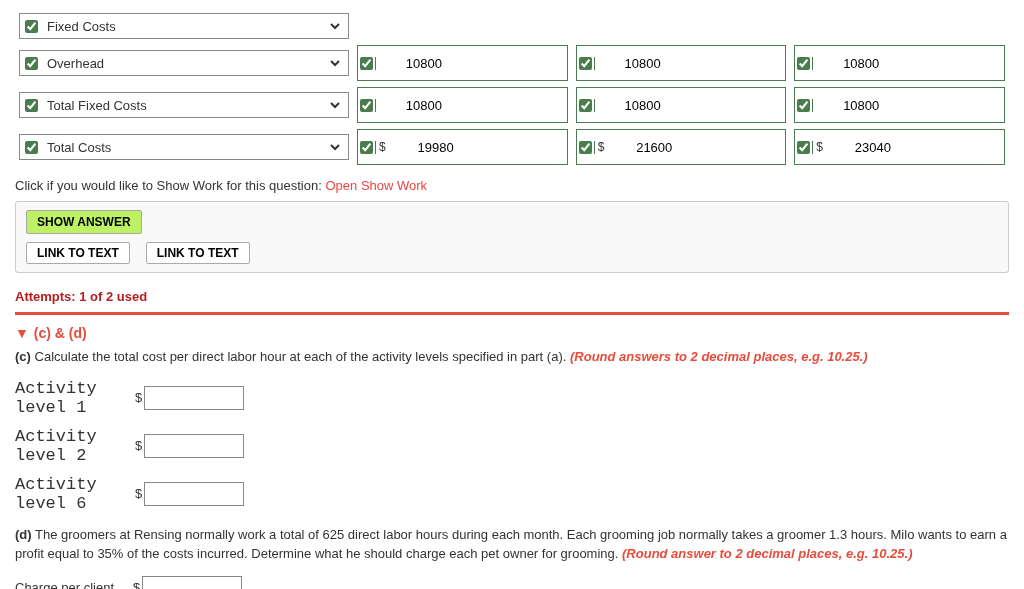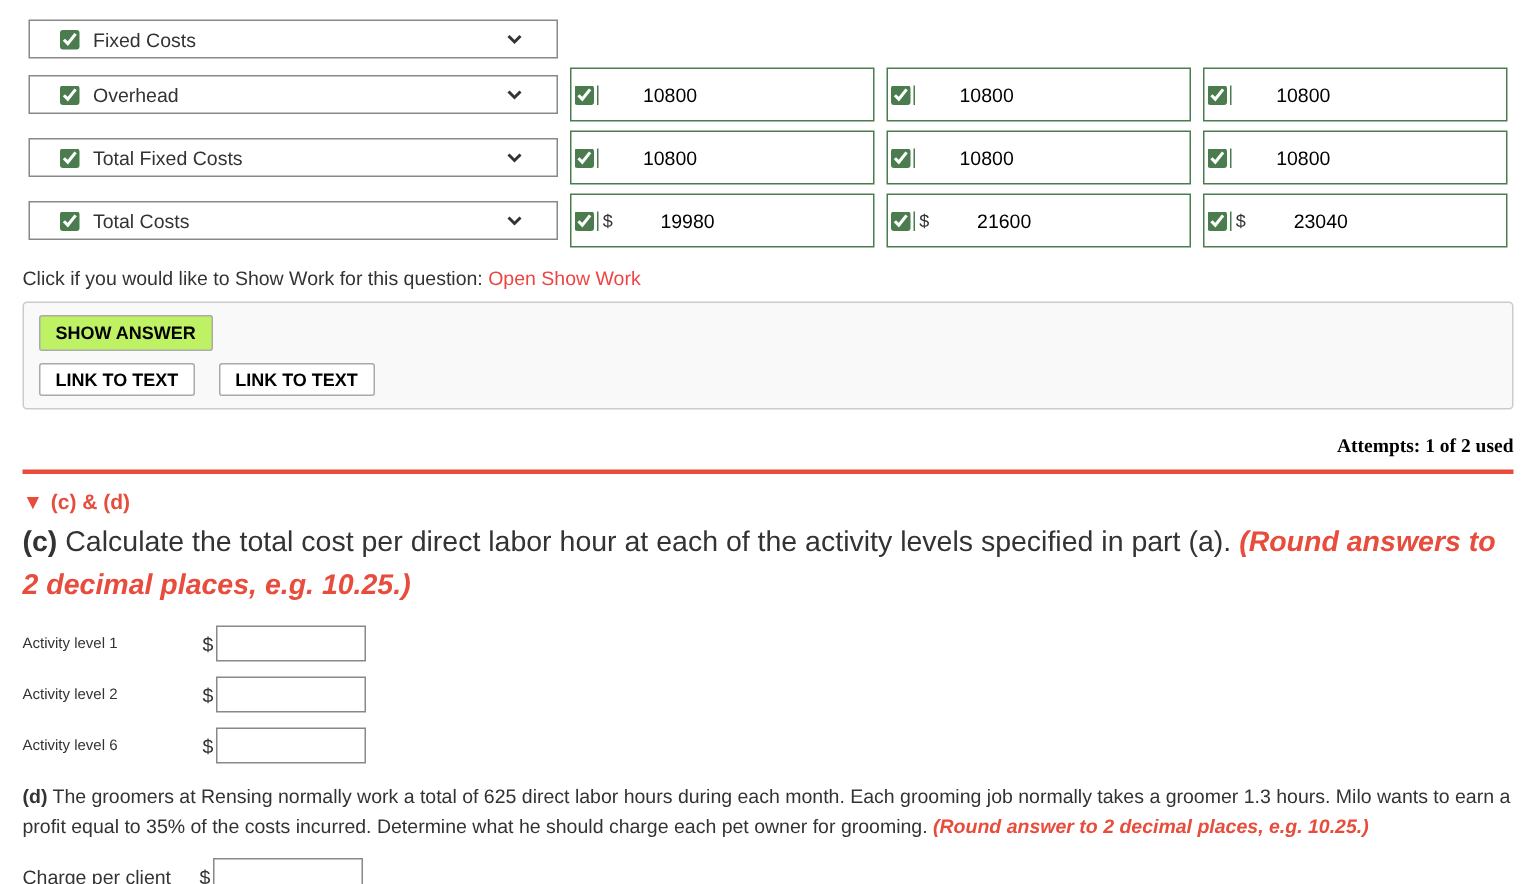--- a/index.html
+++ b/index.html
@@ -25,21 +25,21 @@
       padding: 3px 4px;
       vertical-align: middle;
     }
     .label-cell {
       width: 170px;
     }
     .label-box {
       display: flex;
       align-items: center;
       border: 1px solid #888;
-      padding: 3px 20px;
+      padding: 3px 5px;
       background: #fff;
       min-width: 150px;
       height: 26px;
     }
     .label-box input[type="checkbox"] {
       margin-right: 5px;
       accent-color: #4a7c4e;
     }
     .label-box select {
       border: none;
@@ -121,26 +121,25 @@
       border: 1px solid #aaa;
       padding: 3px 10px;
       font-size: 12px;
       cursor: pointer;
       border-radius: 2px;
       font-weight: bold;
       text-transform: uppercase;
     }
     
     .attempts-row {
-      text-align: right;
+      text-align: left;
       font-size: 13px;
       font-weight: bold;
       padding: 6px 0;
-      color: #000000;
-      font-family: Liberation Serif, serif;
+      color: #b91c1c;
     }
     
     .section-cd {
       border-top: 3px solid #e74c3c;
       padding-top: 10px;
       margin-top: 2px;
     }
     .section-header {
       display: flex;
       align-items: center;
@@ -150,40 +149,41 @@
       color: #e74c3c;
       margin-right: 5px;
       font-size: 14px;
     }
     .section-cd-title {
       color: #e74c3c;
       font-weight: bold;
       font-size: 14px;
     }
     .section-c-text {
-      font-size: 19px;
+      font-size: 13px;
       margin-bottom: 12px;
       line-height: 1.5;
     }
     .section-c-text strong {
       font-weight: bold;
     }
     .italic-red {
       color: #e74c3c;
       font-style: italic;
       font-weight: bold;
     }
     .activity-row {
       display: flex;
       align-items: center;
       margin-bottom: 10px;
     }
     .activity-label {
       width: 120px;
-      font-size: 10px;
+      font-size: 17px;
+      font-family: Liberation Mono, monospace;
     }
     .dollar-input-group {
       display: flex;
       align-items: center;
     }
     .dollar-prefix {
       font-size: 13px;
       margin-right: 2px;
     }
     .activity-input {

